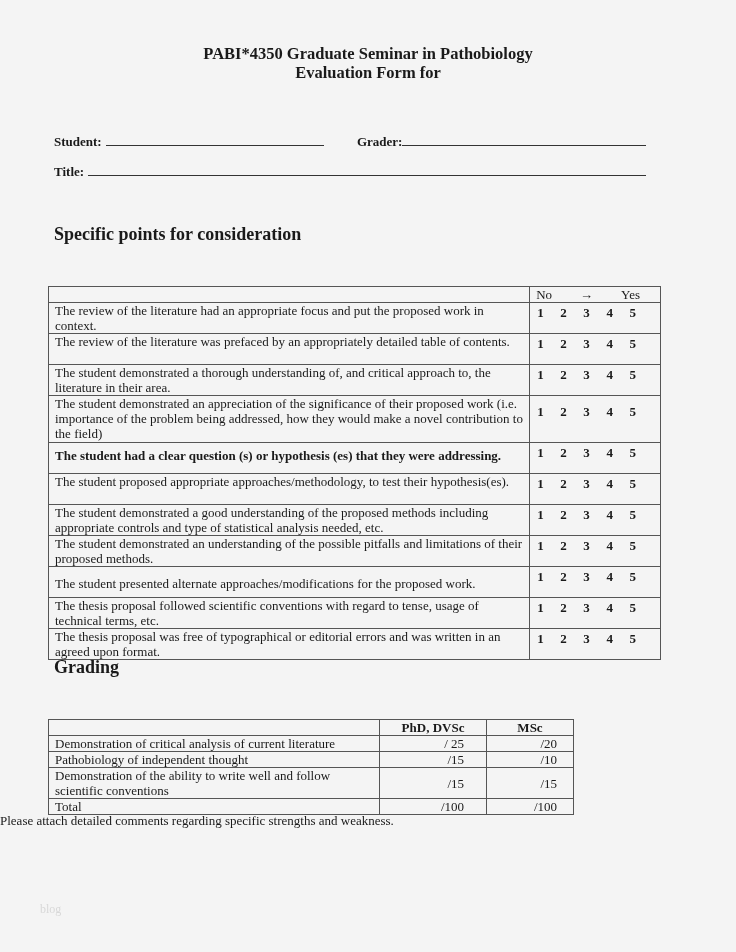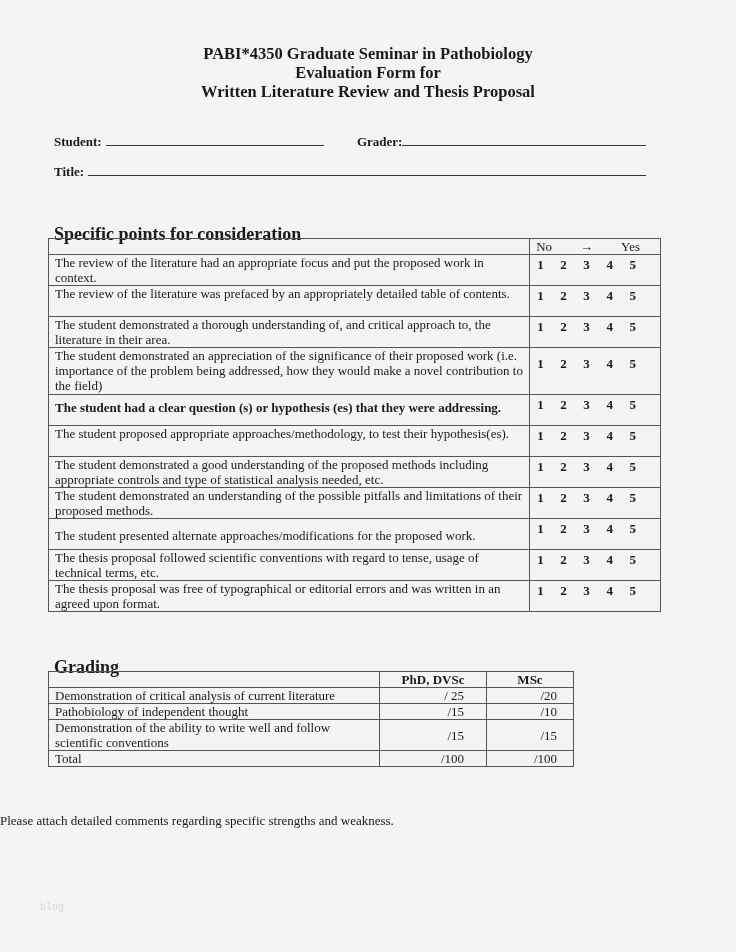--- a/index.html
+++ b/index.html
@@ -5,42 +5,41 @@
   html, body { margin:0; padding:0; }
   body {
     width:736px; height:952px; background:#f4f4f4; position:relative; overflow:hidden;
     font-family:"Liberation Serif", "DejaVu Serif", serif; color:#1a1a1a;
   }
   .title-block { position:absolute; top:44px; left:0; width:736px; text-align:center;
     font-weight:bold; font-size:16.5px; line-height:19px; }
   .field-row { position:absolute; left:54px; font-weight:bold; font-size:13px; }
   .line { display:inline-block; border-bottom:1px solid #333; height:12px; vertical-align:baseline; margin-left:4px; }
   .section-label { position:absolute; left:54px; font-weight:bold; font-size:18px; }
-  table { border-collapse:collapse; position:absolute; font-size:13px; line-height:15px; }
+  table { border-collapse:collapse; position:absolute; font-size:13px; line-height:15px;margin-top:48px; }
   td, th { border:1px solid #555; padding:0 6px; vertical-align:top; }
   #criteria-table { left:48px; top:238px; width:613px; }
   #criteria-table td.q { width:469px; padding-left:6px; padding-right:6px;border-radius:15px; }
   #criteria-table td.s { width:130px; padding:0; }
   .scale { display:flex; justify-content:space-between; font-weight:bold; padding:2px 24px 0 7px; }
   .scale.mid { padding-top:8px; }
   .header-scale { display:flex; justify-content:space-between; padding:0 20px 0 6px; font-weight:normal; }
   #grading-table { left:48px; top:671px; width:526px; }
   #grading-table th { font-weight:bold; text-align:center; }
   #grading-table td.c { text-align:right; padding-right:22px; vertical-align:middle; }
   #grading-table td.c2 { text-align:right; padding-right:16px; vertical-align:middle; }
   .footer-note { position:absolute; top:813px; left:0; width:726px; text-align:left; font-size:13px; }
-  .watermark { position:absolute; top:902px; left:40px; font-family:Liberation Mono, monospace; font-size:10px; color:#d8d8d8; }
+  .watermark { position:absolute; top:902px; left:40px; font-family:Liberation Serif, serif; font-size:12px; color:#d8d8d8; }
 </style>
 </head>
 <body>
 
 <div class="title-block">
   <div>PABI*4350 Graduate Seminar in Pathobiology</div>
   <div>Evaluation Form for</div>
-  <div>Written Literature Review and Thesis Proposal</div>
 </div>
 
 <div class="field-row" style="top:133px;">
   <span>Student:</span><span class="line" style="width:218px;"></span>
   <span style="margin-left:30px;">Grader:</span><span class="line" style="width:244px;margin-left:0;"></span>
 </div>
 
 <div class="field-row" style="top:163px;">
   <span>Title:</span><span class="line" style="width:558px;"></span>
 </div>

